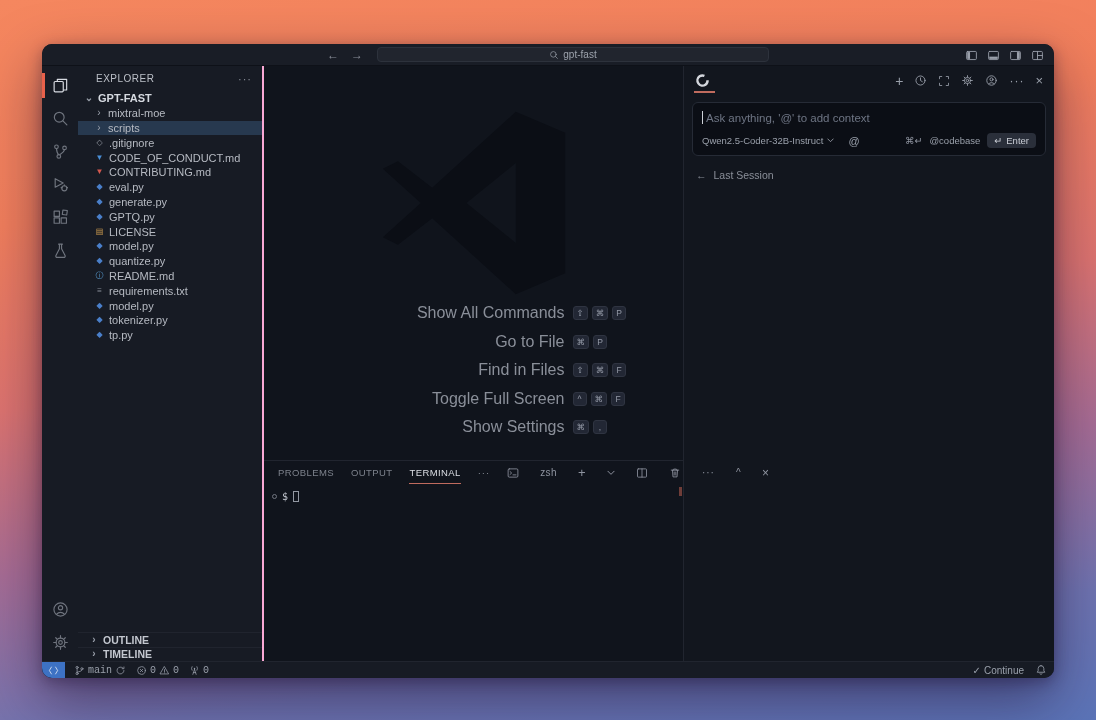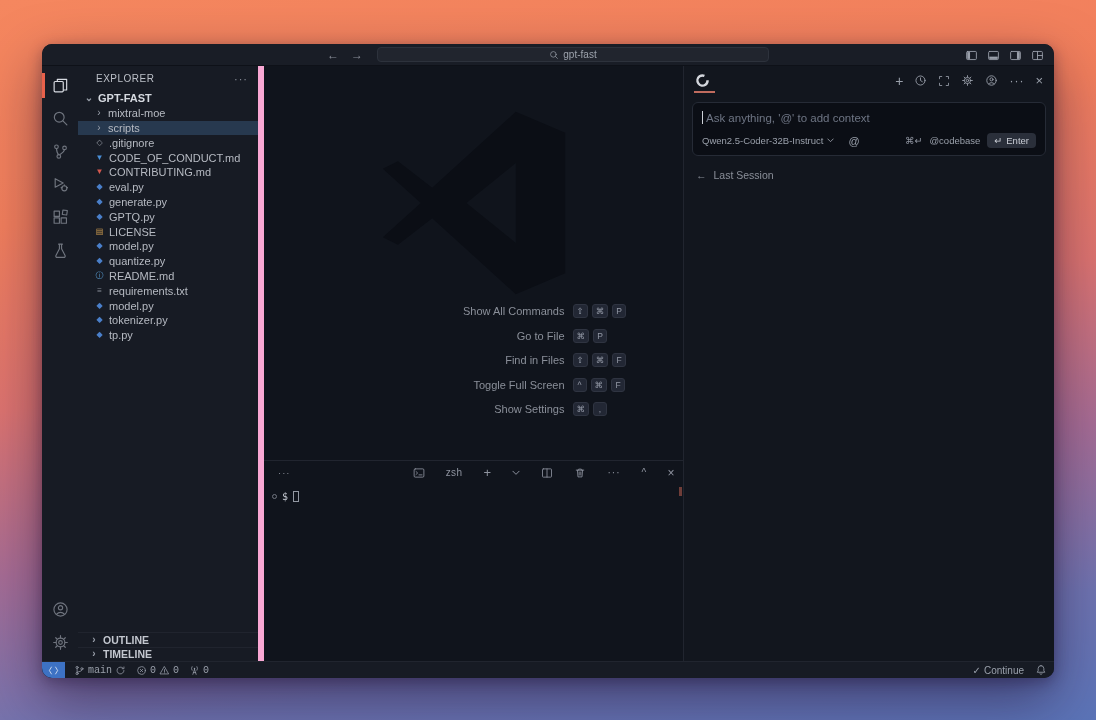--- a/index.html
+++ b/index.html
@@ -29,39 +29,39 @@
   .main { flex:1 1 auto; display:flex; min-height:0; }
 
   
   .activitybar { width:36px; flex:0 0 auto; background:#171b24; display:flex; flex-direction:column; align-items:center; padding:3px 0 2px; }
   .ab-icon { width:36px; height:33px; display:flex; align-items:center; justify-content:center; color:#6f747e; position:relative; }
   .ab-icon.active { color:#d8dbe2; }
   .ab-icon.active::before { content:""; position:absolute; left:0; top:4px; bottom:4px; width:3px; background:var(--accent,#e8614b); }
   .ab-spacer { margin-top:auto; }
 
   
-  .sidebar { width:186px; flex:0 0 auto; background:#171b24; border-right:6px solid #f9a8d4; display:flex; flex-direction:column; font-size:11px; color:#b6bac2; }
+  .sidebar { width:186px; flex:0 0 auto; background:#171b24; border-right:2px solid #f9a8d4; display:flex; flex-direction:column; font-size:11px; color:#b6bac2; }
   .sb-header { height:25px; flex:0 0 auto; display:flex; align-items:center; padding:0 10px 0 18px; color:#bcc0c8; font-size:10px; letter-spacing:.5px; }
   .sb-more { margin-left:auto; color:#8a8f99; letter-spacing:1px; font-size:11px; }
   .tree { flex:1 1 auto; overflow:hidden; }
   .trow { height:14.8px; display:flex; align-items:center; gap:4px; white-space:nowrap; padding-left:16px; cursor:default; }
   .trow.root { padding-left:6px; font-weight:bold; color:#d6dae1; }
   .trow.selected { background:#27394f; }
   .chev { width:10px; flex:0 0 auto; color:#9aa0ab; font-size:10px; text-align:center; line-height:1; }
   .ficon { width:11px; flex:0 0 auto; text-align:center; font-size:8px; line-height:1; }
   .sb-sections { flex:0 0 auto; }
   .srow { height:14.5px; display:flex; align-items:center; gap:4px; padding-left:11px; font-weight:bold; font-size:10.5px; color:#c3c7cf; border-top:1px solid #20242e; }
 
   
   .center { flex:1 1 auto; min-width:0; display:flex; flex-direction:column; background:#10141c; }
   .editor { position:relative; flex:1 1 auto; overflow:hidden; }
   .watermark { position:absolute; left:50%; top:42px; transform:translateX(-50%); }
   .shortcuts { position:absolute; left:0; right:0; top:238px; display:flex; flex-direction:column; gap:10.5px; align-items:center; }
   .sc-row { display:grid; grid-template-columns: 1fr auto; width:330px; column-gap:8px; align-items:center; }
-  .sc-label { text-align:right; color:#8a8f99; font-size:11px; }
+  .sc-label { text-align:right; color:#8a8f99; font-size:16px; }
   .sc-keys { display:flex; gap:4px; width:66px; }
   .key { min-width:14px; height:14px; padding:0 3px; border-radius:3px; background:#222734; border:1px solid #2f3441; color:#959bA8; font-size:8.5px; display:flex; align-items:center; justify-content:center; }
 
   .panel { height:201px; flex:0 0 auto; border-top:1px solid #21252f; background:#10141c; position:relative; }
   .panel-tabs { height:23px; display:flex; align-items:stretch; padding:0 8px 0 14px; gap:17px; font-size:9.5px; letter-spacing:.4px; color:#7d828c; }
   .ptab { display:flex; align-items:center; border-bottom:1px solid transparent; cursor:default; }
   .ptab.active { color:#dbdee4; border-bottom-color:#c06b5e; }
   .ptab-more { display:flex; align-items:center; color:#8a8f99; letter-spacing:1px; }
   .panel-right { margin-left:auto; display:flex; align-items:center; gap:21px; color:#8f94a0; font-size:10px; }
   .term-line { display:flex; align-items:center; gap:5px; padding:7px 0 0 8px; font-family:"DejaVu Sans Mono", monospace; font-size:10px; color:#c2c6ce; }
@@ -320,20 +320,25 @@
               <div class="sc-keys">
                 <span class="key">⌘</span>
                 <span class="key">,</span>
               </div>
             </div>
           </div>
       </div>
 
       <div class="panel">
         <div class="panel-tabs">
+          <span id="panel-tabs-holder" style="display:flex;gap:17px;align-items:stretch;">
+              <span class="ptab">PROBLEMS</span>
+              <span class="ptab">OUTPUT</span>
+              <span class="ptab active">TERMINAL</span>
+            </span>
           <span class="ptab-more">···</span>
           <div class="panel-right">
             <svg class="ic" width="12" height="12" viewBox="0 0 16 16">
                 <rect x="1.5" y="2.5" width="13" height="11" rx="1.5"></rect>
                 <path d="M4 6l2.2 2L4 10M8 10.5h4"></path>
               </svg>
             <span>zsh</span>
             <span class="txt" style="font-size:13px;">+</span>
             <svg class="ic" width="8" height="6" viewBox="0 0 9 6">
                 <path d="M1 1l3.5 3.5L8 1"></path>

